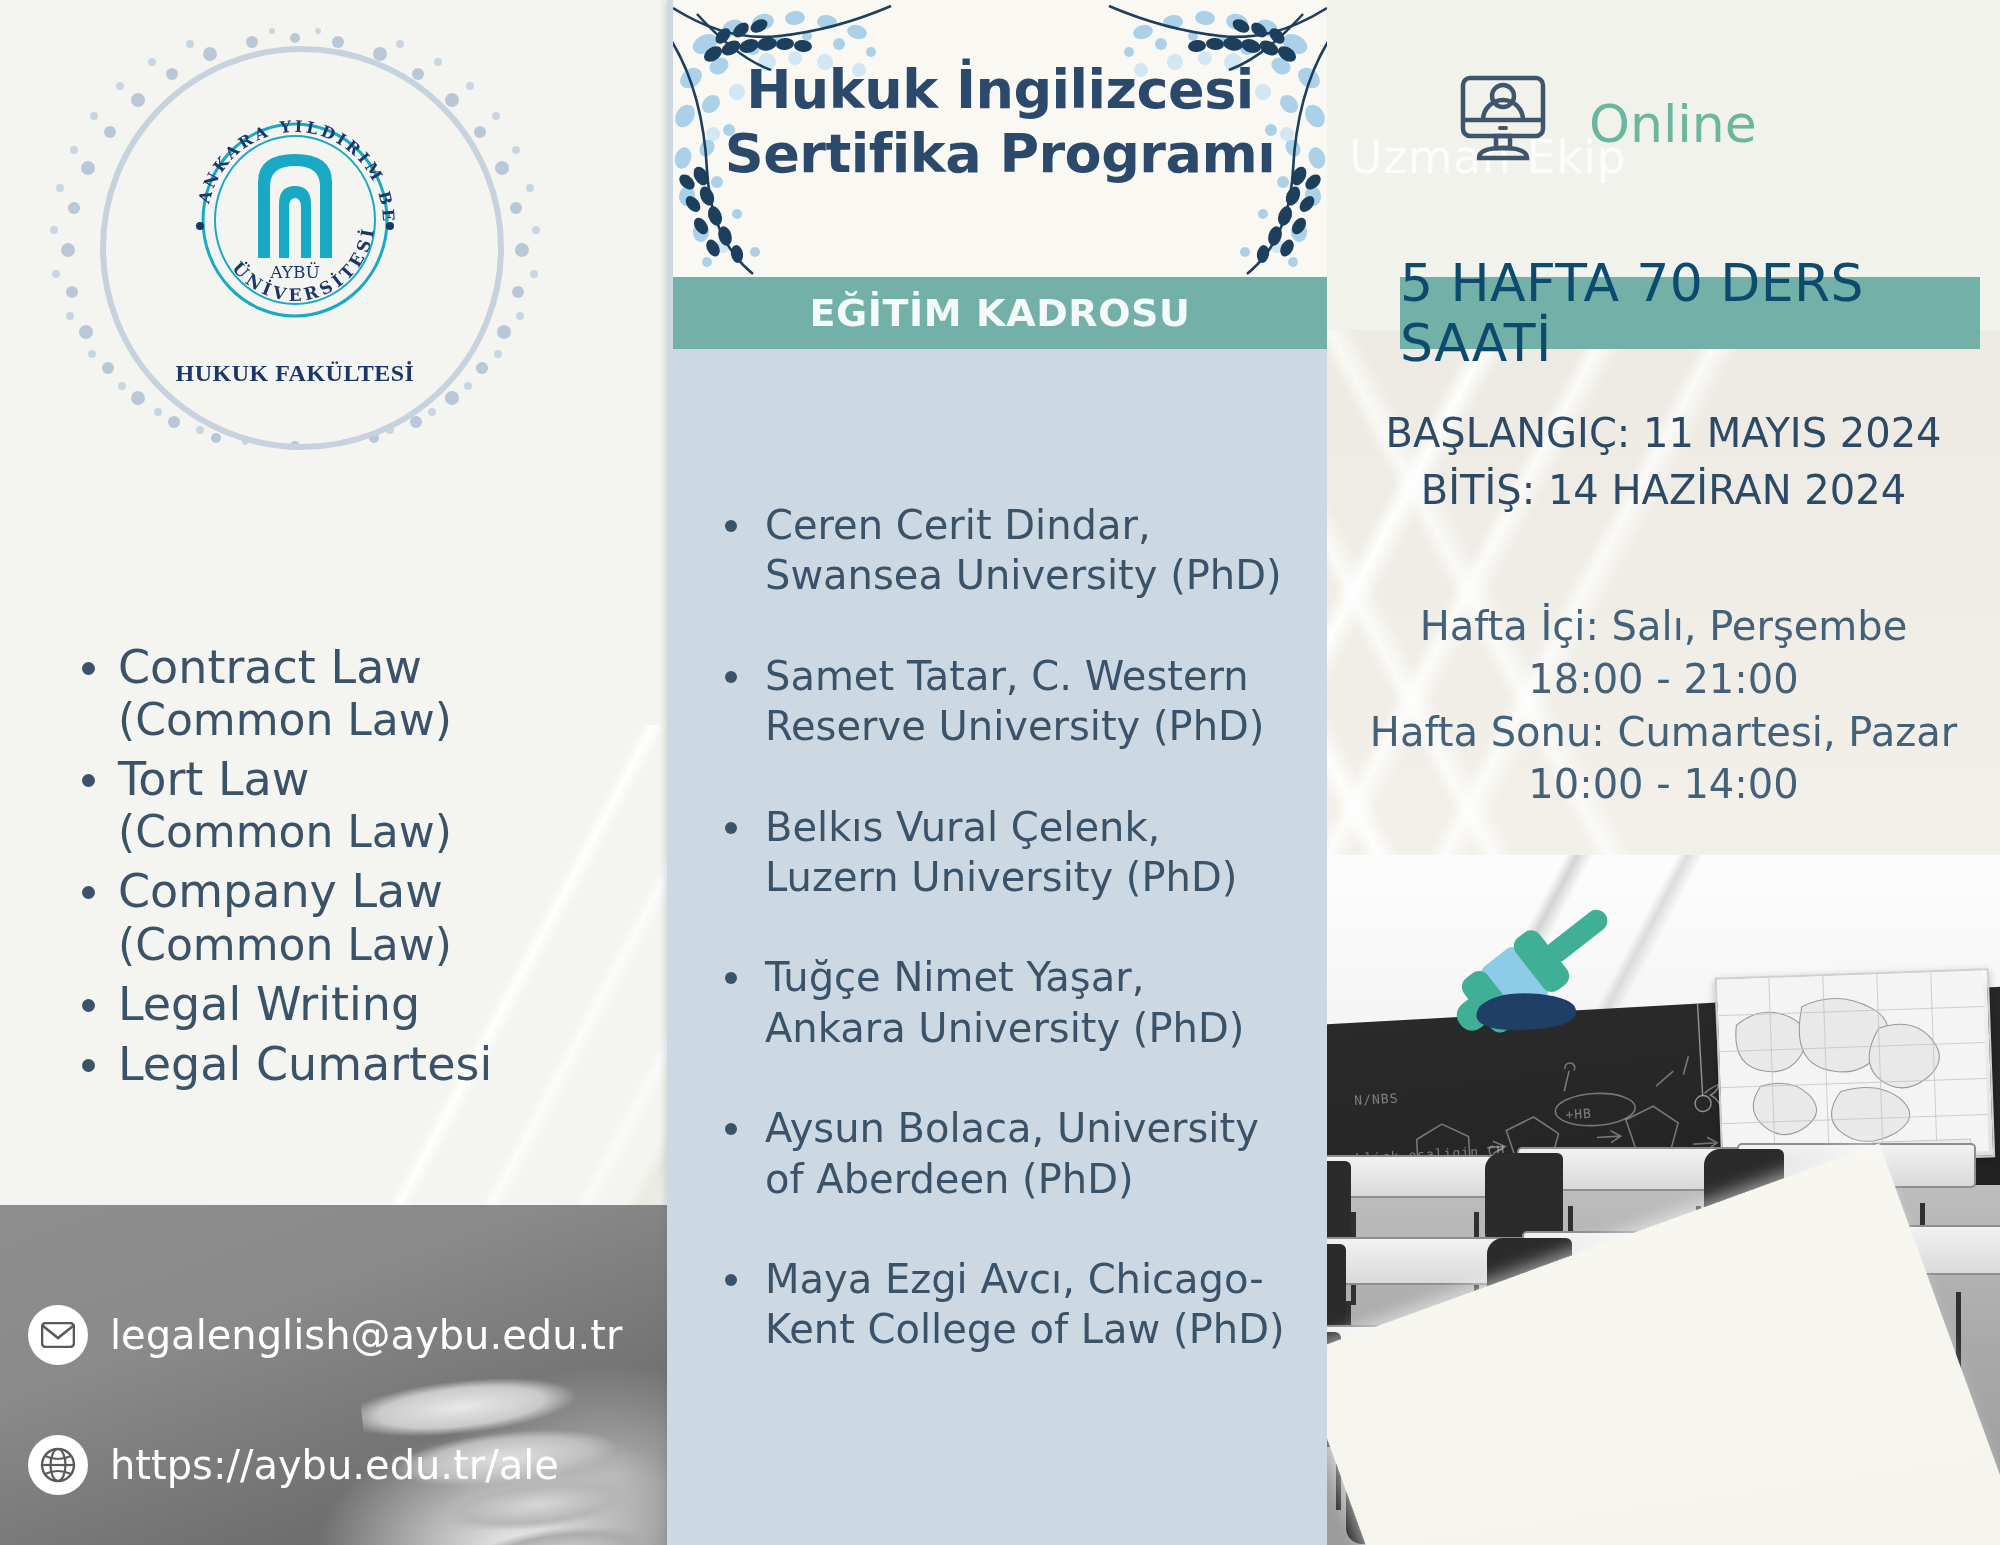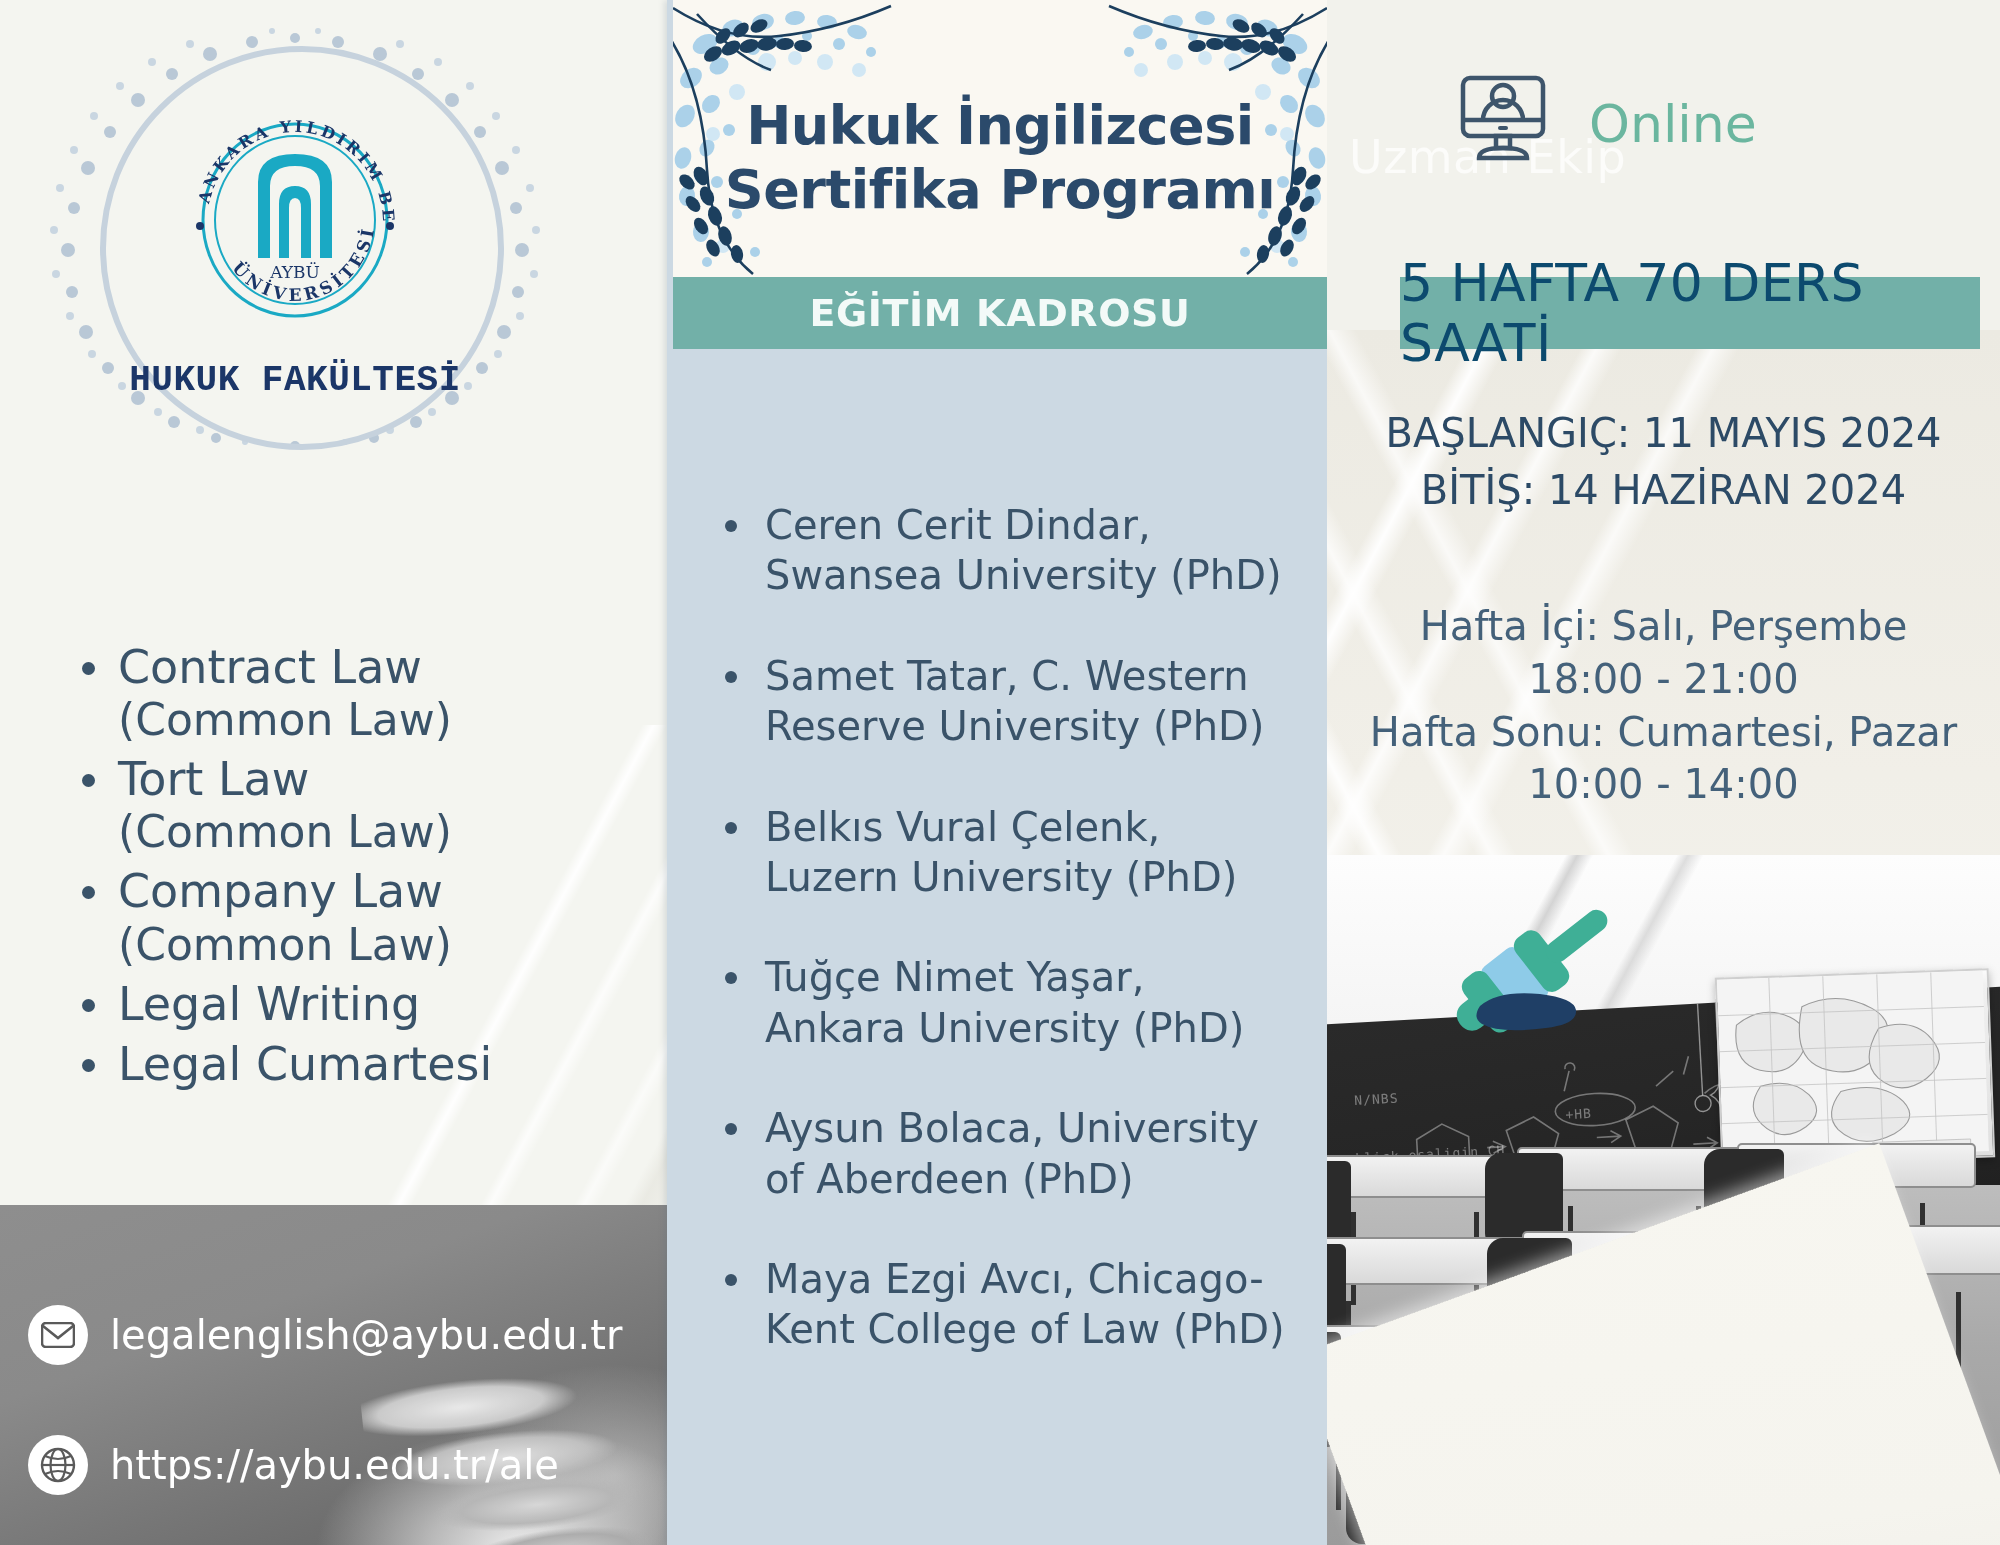--- a/index.html
+++ b/index.html
@@ -37,22 +37,22 @@
   .oval-ring{
     position:absolute;left:60px;top:18px;width:392px;height:392px;
     border:6px solid #c6d2dd;border-radius:50%;
   }
   .crest{
     position:absolute;left:50%;top:92px;transform:translateX(-50%);
     width:230px;height:215px;
   }
   .fac-name{
     position:absolute;left:0;right:0;top:332px;text-align:center;
-    font-family:Liberation Mono, monospace;
-    font-weight:700;font-size:36px;color:#1b3668;letter-spacing:.5px;
+    font-family:Liberation Serif, serif;
+    font-weight:700;font-size:24px;color:#1b3668;letter-spacing:.5px;
   }
 
   
   .course-list{
     position:absolute;left:70px;top:640px;width:560px;
     list-style:none;margin:0;padding:0;
   }
   .course-item{
     position:relative;color:#3a5369;font-size:46px;line-height:1.18;
     margin-bottom:6px;padding-left:48px;
@@ -104,21 +104,20 @@
     background:#faf8f2;
     overflow:hidden;
   }
   .floral{position:absolute;top:0;pointer-events:none;}
   .floral.left{left:-6px;}
   .floral.right{right:-6px;transform:scaleX(-1);}
   .title-text{
     position:absolute;left:0;right:0;top:58px;text-align:center;
     color:#2b4a6b;font-weight:700;font-size:54px;line-height:1.18;
     letter-spacing:-.5px;
-    margin-top:36px;
   }
   .kadro-bar{
     position:absolute;left:6px;right:0;top:277px;height:72px;
     background:#72b0a8;
     display:flex;align-items:center;justify-content:center;
   }
   .kadro-bar span{
     color:#f3faf8;font-weight:700;font-size:38px;letter-spacing:.6px;
   }
   .faculty-list{

